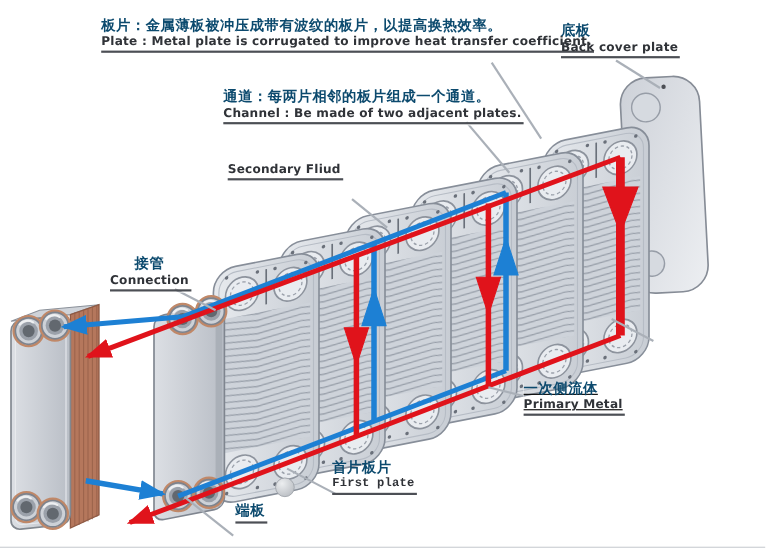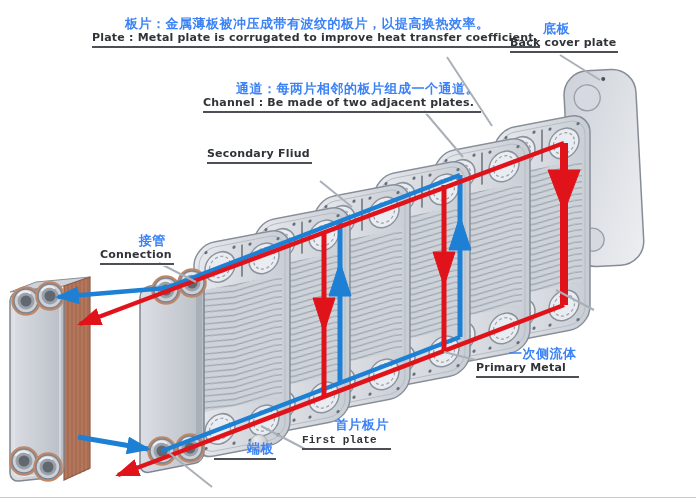--- a/index.html
+++ b/index.html
@@ -4,21 +4,21 @@
 <style>
   html,body{margin:0;padding:0;background:#fff;}
   #stage{
     position:relative;width:696px;height:500px;background:#ffffff;overflow:hidden;
     font-family:"DejaVu Sans","Liberation Sans",sans-serif;
   }
   #diagram{position:absolute;left:0;top:0;}
   .label{position:absolute;display:inline-block;border-bottom:2px solid #4c4f55;
          padding:0 2px 1px 0;line-height:1.15;white-space:nowrap;
          box-shadow:0 1px 0 rgba(255,255,255,.9);}
-  .label .zh{font-size:13px;font-weight:bold;color:#3b82f6;letter-spacing:.5px;margin-left:33px;}
+  .label .zh{font-size:13px;font-weight:bold;color:#0c4a6e;letter-spacing:.5px;}
   .label .en{font-size:11px;font-weight:bold;color:#303338;letter-spacing:.2px;}
   .bottom-rule{position:absolute;left:0;bottom:2px;width:696px;height:1px;background:#c9ccd1;}
 </style>
 </head>
 <body>
 
 <div id="stage">
 
   <svg id="diagram" width="696" height="500" viewBox="0 0 696 500">
     <defs>
@@ -195,28 +195,28 @@
     <div class="zh">底板</div>
     <div class="en">Back cover plate</div>
   </div>
 
   <div class="label" style="left:100px;top:234px;text-align:center;">
     <div class="zh">接管</div>
     <div class="en">Connection</div>
   </div>
 
 
-  <div class="label" style="left:476px;top:347px;">
+  <div class="label" style="left:476px;top:347px;text-decoration:underline;">
     <div class="zh">一次侧流体</div>
     <div class="en">Primary Metal</div>
   </div>
 
   <div class="label" style="left:302px;top:419px;font-family:Liberation Mono, monospace;">
     <div class="zh">首片板片</div>
     <div class="en">First plate</div>
   </div>
 
-  <div class="label" style="left:214px;top:442px;">
+  <div class="label" style="left:214px;top:458px;">
     <div class="zh">端板</div>
   </div>
 
   <div class="bottom-rule"></div>
 </div>
 
 </body></html>

